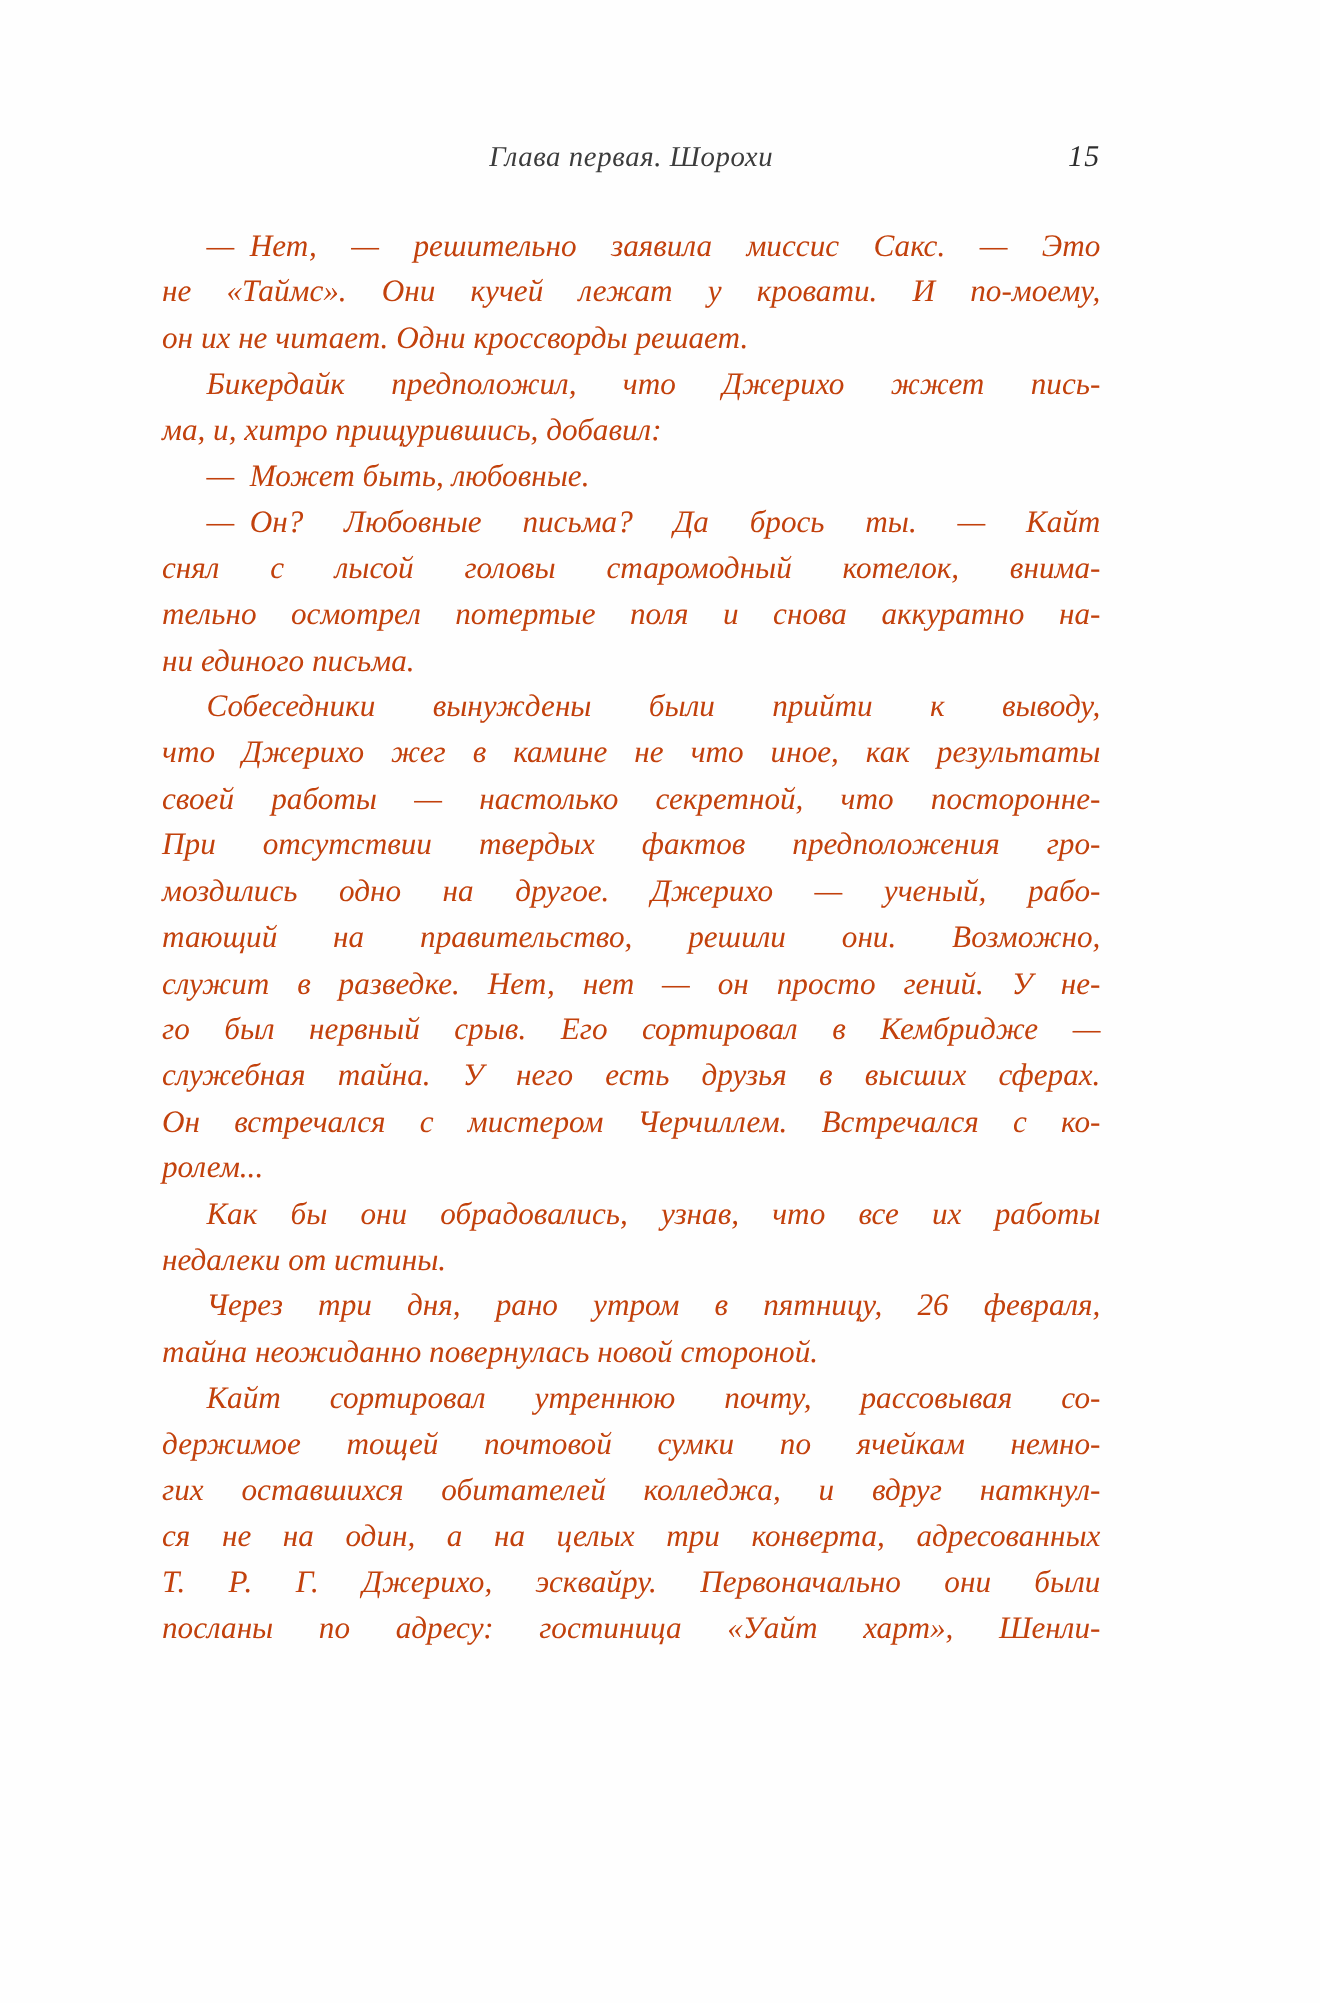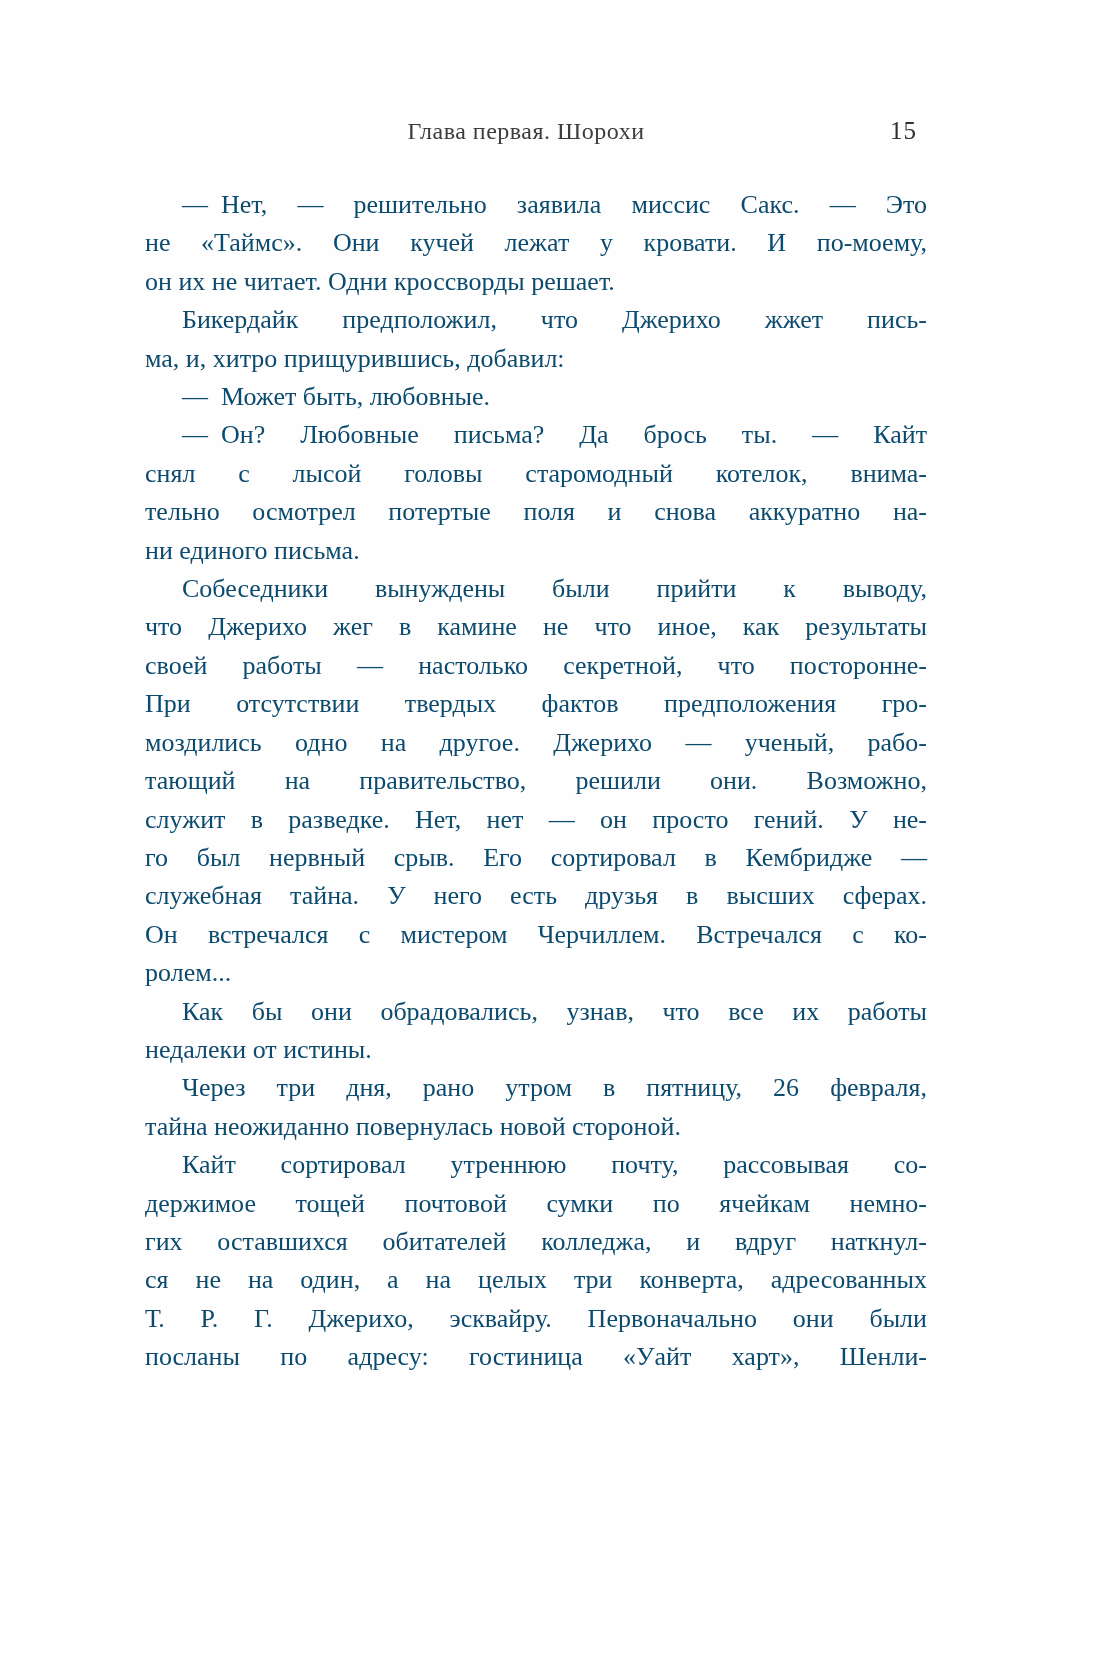--- a/index.html
+++ b/index.html
@@ -5,20 +5,21 @@
   html, body { margin: 0; padding: 0; }
   body { background: #ffffff; }
 
   .page {
     position: relative;
     width: 1100px;
     height: 1669px;
     background: #fefefe;
     overflow: hidden;
     font-family: "Liberation Serif", "DejaVu Serif", serif;
+    font-style: italic;
   }
 
   .running-header {
     position: absolute;
     top: 116px;
     left: 135px;
     width: 782px;
     text-align: center;
     font-size: 24px;
     line-height: 30px;
@@ -60,21 +61,21 @@
   }
 </style>
 </head>
 <body>
 
 <div class="page" style="background: rgb(254, 254, 254);">
   <div class="running-header" style="color: rgb(60, 60, 60);">
     <span class="chapter">Глава первая. Шорохи</span>
     <span class="pagenum">15</span>
   </div>
-  <div class="body-text" id="body-text" style="color: #0c4a6e; margin-left: 10px;">
+  <div class="body-text" id="body-text" style="color: #c2410c;">
       <div class="para">
         <div class="line indent">— Нет, — решительно заявила миссис Сакс. — Это</div>
         <div class="line">не «Таймс». Они кучей лежат у кровати. И по-моему,</div>
         <div class="line last">он их не читает. Одни кроссворды решает.</div>
       </div>
       <div class="para">
         <div class="line indent">Бикердайк предположил, что Джерихо жжет пись-</div>
         <div class="line last">ма, и, хитро прищурившись, добавил:</div>
       </div>
       <div class="para">

